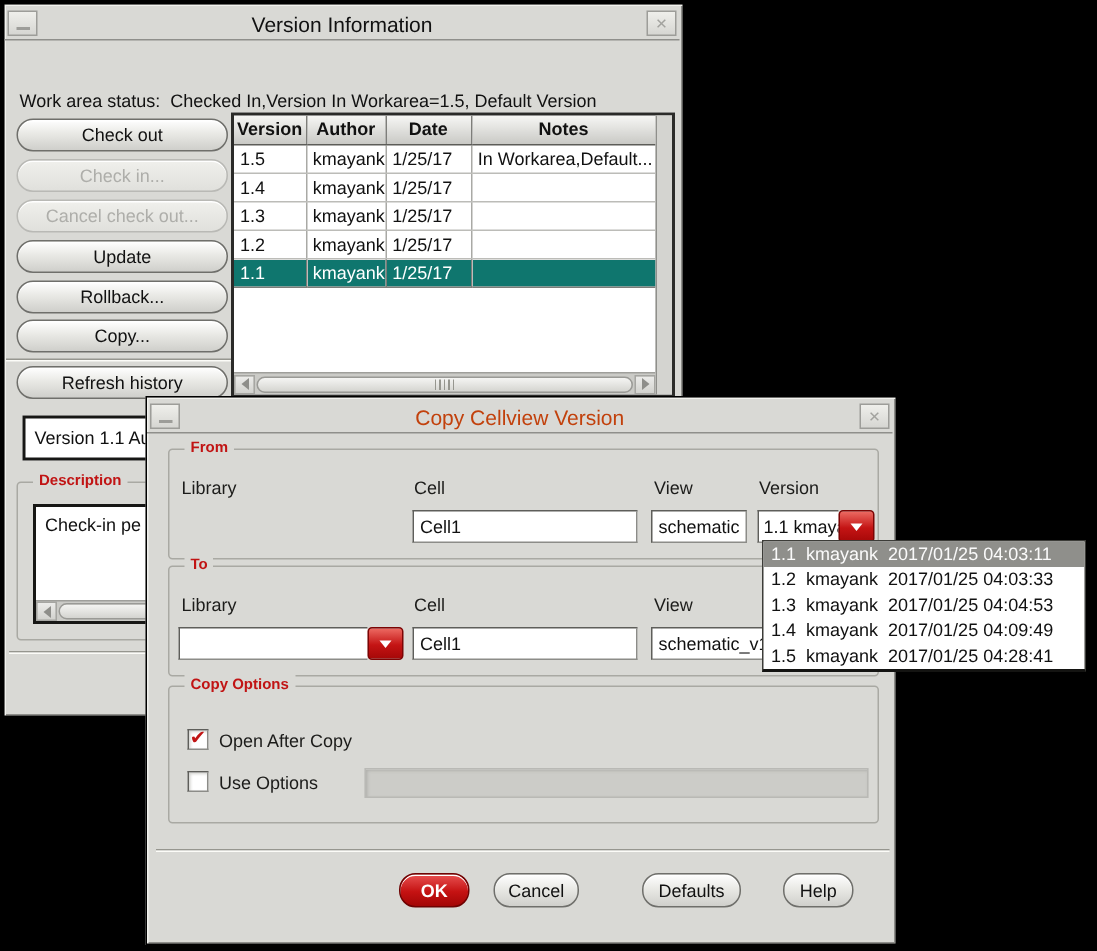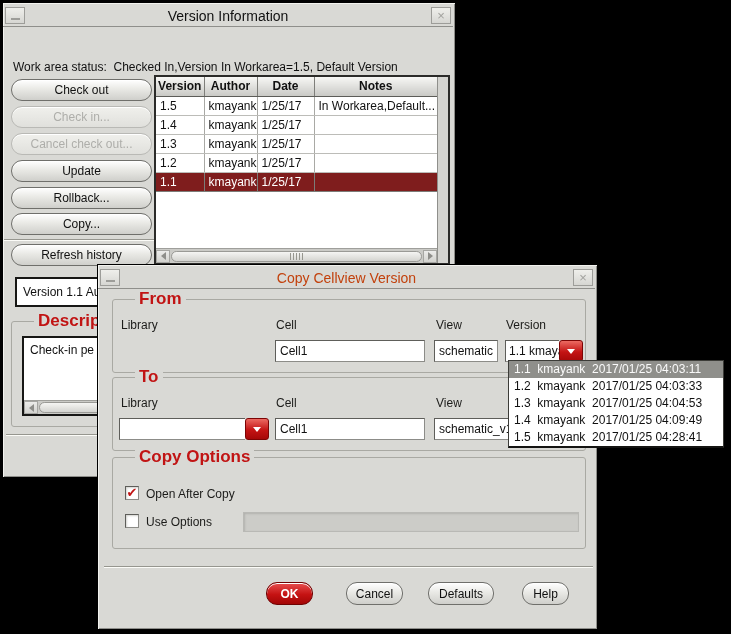--- a/index.html
+++ b/index.html
@@ -34,35 +34,35 @@
   .vi-tablewrap{position:absolute;left:151px;top:72px;width:296px;height:190px;border:2px solid #2b2b29;
                 background:#fff;display:flex;}
   .vi-tablearea{flex:1;position:relative;overflow:hidden;}
   .vstrip{width:11px;background:#d4d4d0;border-left:1px solid #8f8f8b;}
   table.vtable{width:100%;border-collapse:collapse;table-layout:fixed;font-size:12px;}
   .vtable th{height:19px;background:linear-gradient(#f7f7f5,#c9c9c5);border-right:1px solid #7e7e7a;
              border-bottom:1px solid #5c5c58;font-weight:bold;text-align:center;overflow:hidden;}
   .vtable td{height:19px;border-right:1px solid #a9a9a5;border-bottom:1px solid #bcbcb8;
              padding-left:4px;overflow:hidden;white-space:nowrap;}
   .vtable th:last-child,.vtable td:last-child{border-right:none;}
-  tr.selected td{background:#7f1d1d;color:#fff;border-color:#7c7c78;}
+  tr.selected td{background:#0f766e;color:#fff;border-color:#7c7c78;}
   .hscroll{position:absolute;left:0;right:0;bottom:0;height:15px;background:#cbcbc7;
            border-top:1px solid #9f9f9b;display:flex;align-items:center;}
   .sb-arrow{width:14px;height:13px;display:flex;align-items:center;justify-content:center;
             background:linear-gradient(#ececea,#d2d2ce);border:1px solid #a6a6a2;}
   .tri-l{width:0;height:0;border-top:4px solid transparent;border-bottom:4px solid transparent;border-right:5px solid #8e8e8a;}
   .tri-r{width:0;height:0;border-top:4px solid transparent;border-bottom:4px solid transparent;border-left:5px solid #8e8e8a;}
   .sb-thumb{flex:1;height:11px;margin:0 1px;border-radius:6px;border:1px solid #9a9a96;
             background:linear-gradient(#f5f5f3,#d4d4d0);display:flex;align-items:center;justify-content:center;}
   .grip{width:14px;height:7px;background:repeating-linear-gradient(90deg,#96968f 0 1px,transparent 1px 3px);}
   .vi-selbox{position:absolute;left:12px;top:274px;width:277px;height:30px;background:#fff;
              border:2px solid #171715;display:flex;align-items:center;padding-left:6px;overflow:hidden;}
   .groupbox{position:absolute;border:1px solid #a9a9a3;border-radius:3px;}
-  .gb-label{position:absolute;top:-8px;left:22px;background:#d9d9d5;padding:0 4px;color:#c11414;
-            font-weight:bold;font-size:17px;line-height:14px;}
+  .gb-label{position:absolute;top:-8px;left:10px;background:#d9d9d5;padding:0 4px;color:#c11414;
+            font-weight:bold;font-size:10px;line-height:14px;}
   .vi-desc{left:8px;top:318px;width:342px;height:106px;}
   .vi-desc-text{position:absolute;left:10px;top:14px;width:266px;height:80px;background:#fff;
                 border:2px solid #171715;padding:5px 6px;overflow:hidden;}
   .vi-desc-text .hscroll{height:14px;}
   .fill{flex:1;height:13px;}
   .thumb-part{width:58%;}
   
   .flabel{position:absolute;font-size:12px;color:#1c1c1a;}
   .tf{position:absolute;height:22px;background:#fff;border:1px solid #8c8c88;border-top-color:#5e5e5a;
       border-left-color:#5e5e5a;display:flex;align-items:center;padding:0 4px;overflow:hidden;}
@@ -254,21 +254,21 @@
     <span class="cb" style="left:12px;top:56px;"></span>
     <span class="flabel" style="left:33px;top:57px;">Use Options</span>
     <div class="tf dis" style="left:130px;top:54px;width:336px;height:20px;">
         <span class="pre"></span>
       </div>
   </div>
 
   <div class="sep cv-sep"></div>
 
   <button class="pill primary" style="left:168px;top:317px;width:47px;height:23px;">OK</button>
-  <button class="pill" style="left:248px;top:317px;width:57px;height:23px;">Cancel</button>
+  <button class="pill" style="left:231px;top:317px;width:57px;height:23px;">Cancel</button>
   <button class="pill" style="left:330px;top:317px;width:66px;height:23px;">Defaults</button>
   <button class="pill" style="left:424px;top:317px;width:47px;height:23px;">Help</button>
 </section>
 
 <div class="dropdown">
   <div class="dd-item selected">1.1  kmayank  2017/01/25 04:03:11</div>
   <div class="dd-item">1.2  kmayank  2017/01/25 04:03:33</div>
   <div class="dd-item">1.3  kmayank  2017/01/25 04:04:53</div>
   <div class="dd-item">1.4  kmayank  2017/01/25 04:09:49</div>
   <div class="dd-item">1.5  kmayank  2017/01/25 04:28:41</div>

